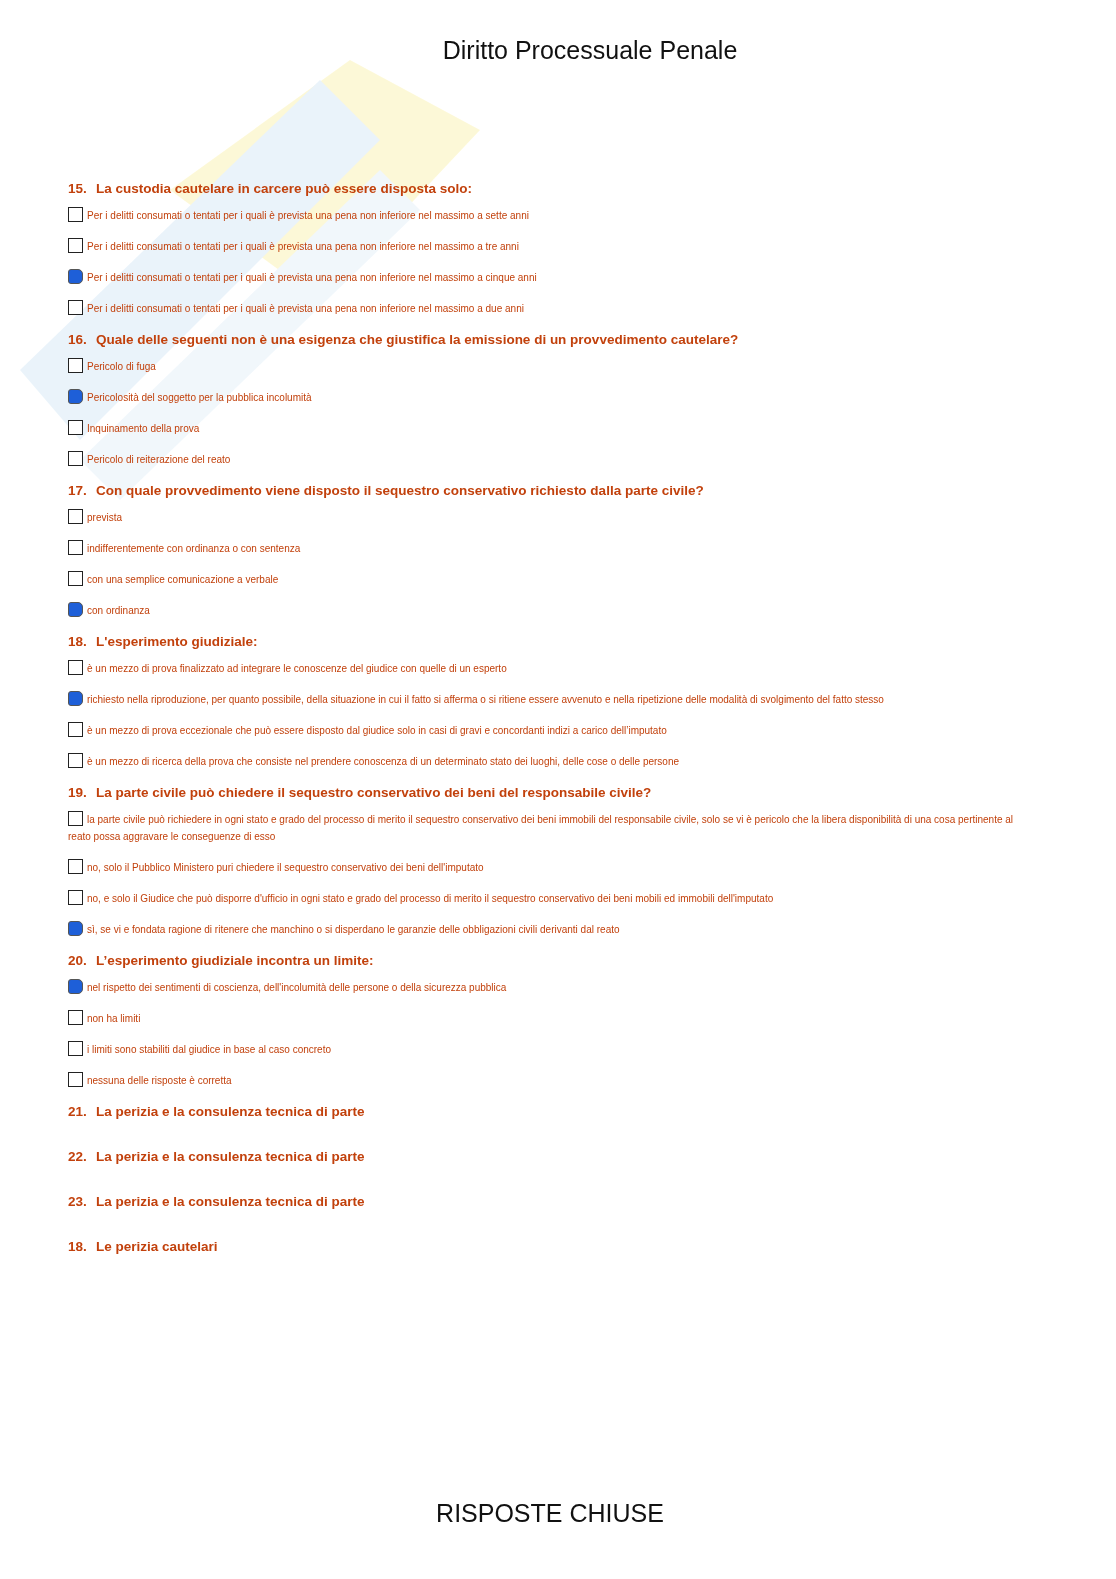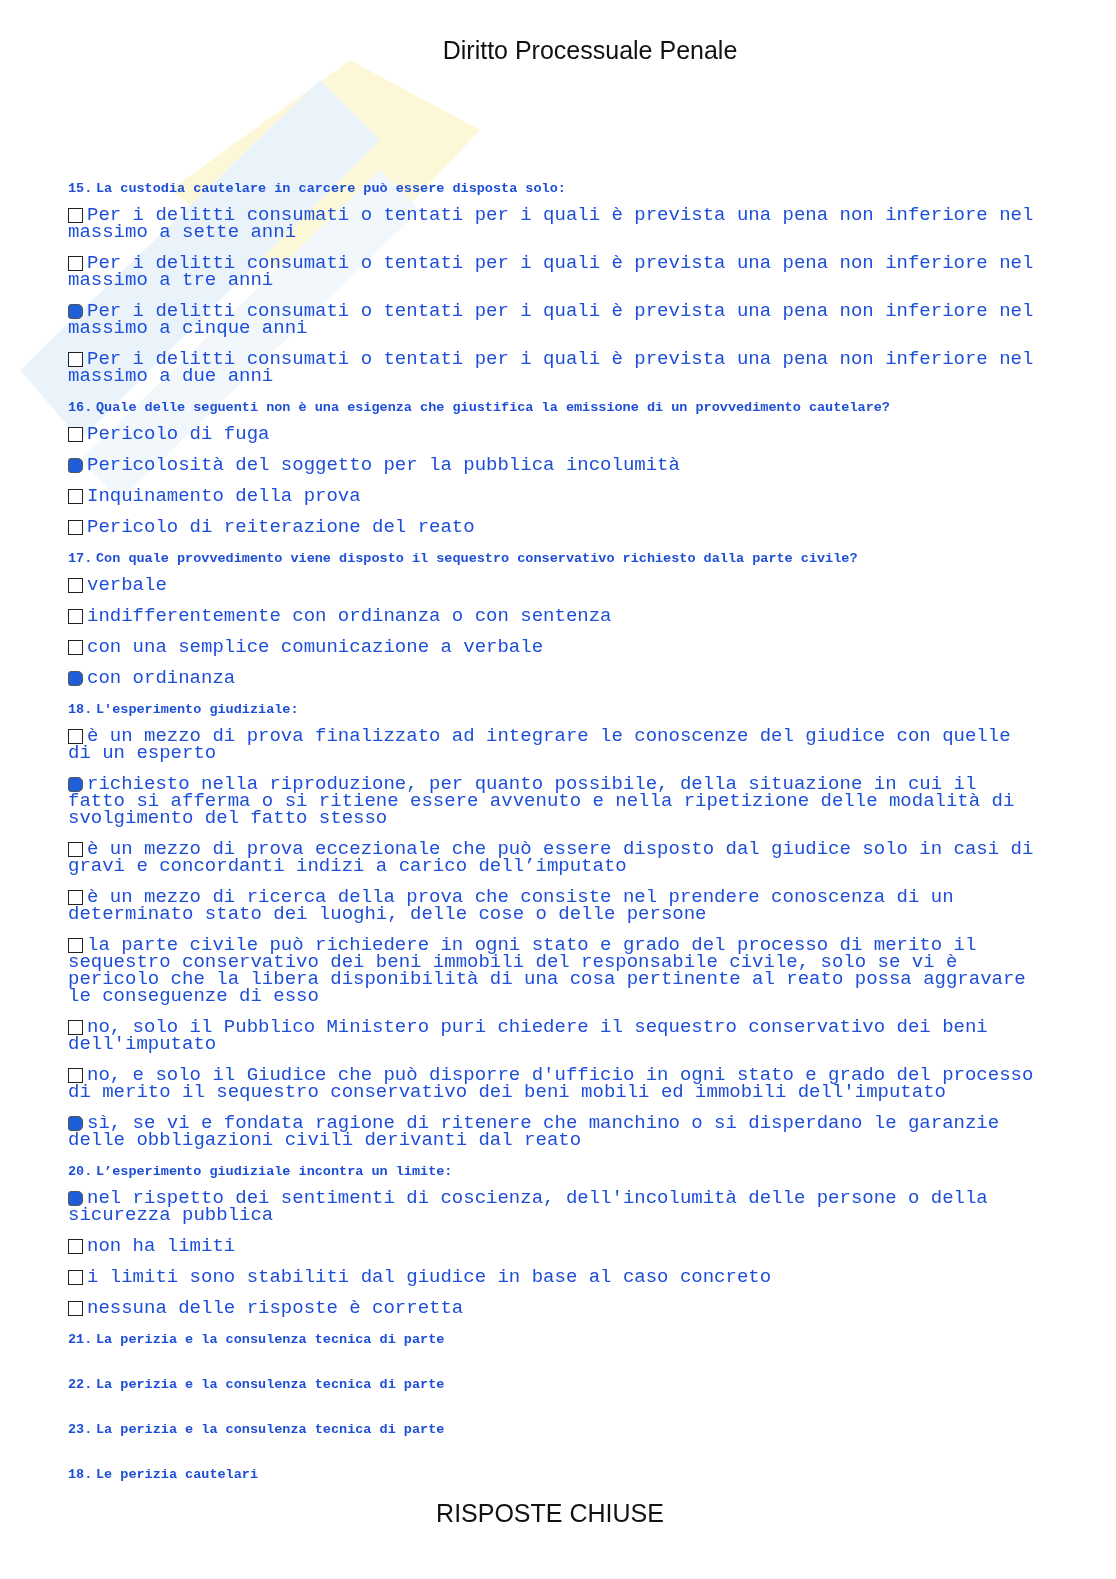--- a/index.html
+++ b/index.html
@@ -12,26 +12,26 @@
     position: absolute; top: 36px; left: 0; width: 1116px; text-align: center;
     font-family: "Liberation Sans", sans-serif; font-size: 25px; color: #111; margin-left: 32px;
   }
   .footer-title {
     position: absolute; top: 1499px; left: 0; width: 1100px; text-align: center;
     font-family: "Liberation Sans", sans-serif; font-size: 25px; color: #111;
   }
 
   .content {
     position: absolute; left: 68px; top: 180px; width: 970px; z-index: 1;
-    font-family: Liberation Mono, monospace; color: #1d4ed8;
+    font-family: Liberation Sans, sans-serif; color: #c2410c;
   }
   .question { margin-bottom: 14px; }
   .q-title { font-weight: bold; font-size: 13.5px; line-height: 18px; margin-bottom: 9px; display: flex; }
   .q-num { width: 28px; flex: 0 0 28px; }
-  .option { font-size: 19px; line-height: 17px; margin-bottom: 14px; }
+  .option { font-size: 10px; line-height: 17px; margin-bottom: 14px; }
   .cb {
     display: inline-block; width: 15px; height: 15px; box-sizing: border-box;
     border: 1.5px solid #222; vertical-align: -3px; margin-right: 4px; background: #fff;
   }
   .cb.checked {
     border: 1.5px solid #555; background: #1e5fd8; border-radius: 3px 5px 5px 3px;
   }
   .heading-only { margin-bottom: 27px; }
 </style>
 </head>
@@ -71,38 +71,42 @@
       <div class="option"><span class="cb checked"></span><span>Pericolosità del soggetto per la pubblica incolumità</span></div>
       <div class="option"><span class="cb"></span><span>Inquinamento della prova</span></div>
       <div class="option"><span class="cb"></span><span>Pericolo di reiterazione del reato</span></div>
     </div>
 
     <div class="question">
       <div class="q-title">
         <span class="q-num">17.</span>
         <span>Con quale provvedimento viene disposto il sequestro conservativo richiesto dalla parte civile?</span>
       </div>
-      <div class="option"><span class="cb"></span><span>verbale</span></div>
+      <div class="option"><span class="cb"></span><span>prevista</span></div>
       <div class="option"><span class="cb"></span><span>indifferentemente con ordinanza o con sentenza</span></div>
       <div class="option"><span class="cb"></span><span>con una semplice comunicazione a verbale</span></div>
       <div class="option"><span class="cb checked"></span><span>con ordinanza</span></div>
     </div>
 
     <div class="question">
       <div class="q-title">
         <span class="q-num">18.</span>
         <span>L'esperimento giudiziale:</span>
       </div>
       <div class="option"><span class="cb"></span><span>è un mezzo di prova finalizzato ad integrare le conoscenze del giudice con quelle di un esperto</span></div>
       <div class="option"><span class="cb checked"></span><span>richiesto nella riproduzione, per quanto possibile, della situazione in cui il fatto si afferma o si ritiene essere avvenuto e nella ripetizione delle modalità di svolgimento del fatto stesso</span></div>
       <div class="option"><span class="cb"></span><span>è un mezzo di prova eccezionale che può essere disposto dal giudice solo in casi di gravi e concordanti indizi a carico dell’imputato</span></div>
       <div class="option"><span class="cb"></span><span>è un mezzo di ricerca della prova che consiste nel prendere conoscenza di un determinato stato dei luoghi, delle cose o delle persone</span></div>
     </div>
 
     <div class="question">
+      <div class="q-title">
+        <span class="q-num">19.</span>
+        <span>La parte civile può chiedere il sequestro conservativo dei beni del responsabile civile?</span>
+      </div>
       <div class="option"><span class="cb"></span><span>la parte civile può richiedere in ogni stato e grado del processo di merito il sequestro conservativo dei beni immobili del responsabile civile, solo se vi è pericolo che la libera disponibilità di una cosa pertinente al reato possa aggravare le conseguenze di esso</span></div>
       <div class="option"><span class="cb"></span><span>no, solo il Pubblico Ministero puri chiedere il sequestro conservativo dei beni dell'imputato</span></div>
       <div class="option"><span class="cb"></span><span>no, e solo il Giudice che può disporre d'ufficio in ogni stato e grado del processo di merito il sequestro conservativo dei beni mobili ed immobili dell'imputato</span></div>
       <div class="option"><span class="cb checked"></span><span>sì, se vi e fondata ragione di ritenere che manchino o si disperdano le garanzie delle obbligazioni civili derivanti dal reato</span></div>
     </div>
 
     <div class="question">
       <div class="q-title">
         <span class="q-num">20.</span>
         <span>L’esperimento giudiziale incontra un limite:</span>

